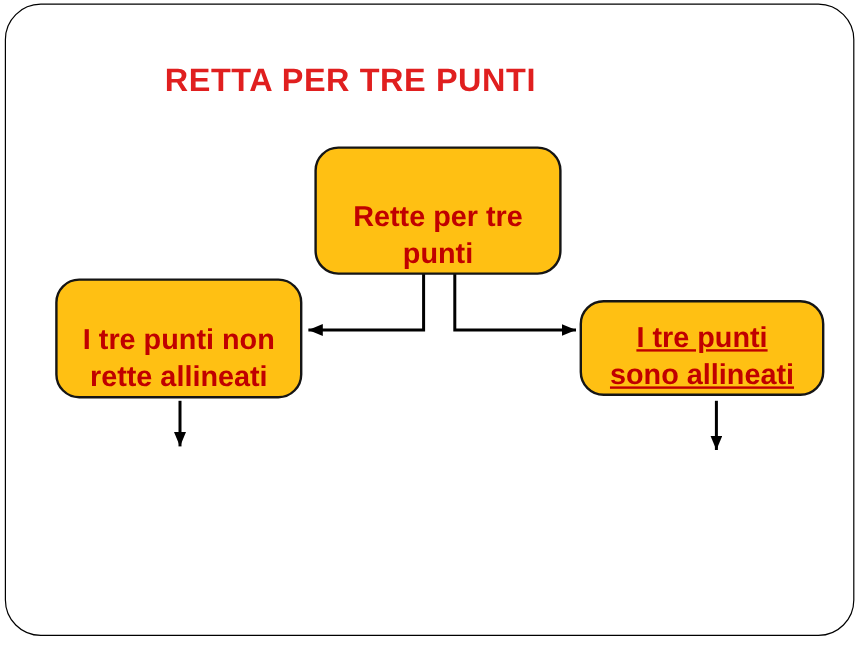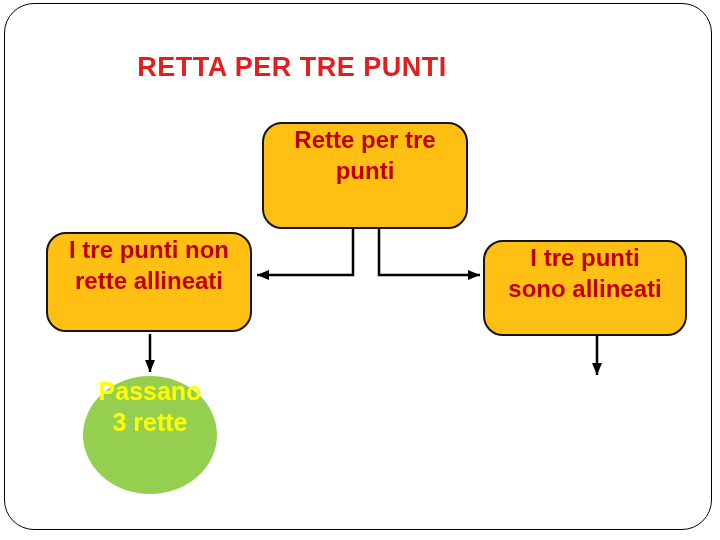--- a/index.html
+++ b/index.html
@@ -33,38 +33,38 @@
     margin: 0;
     text-align: center;
     font-size: 27px;
     font-weight: bold;
     letter-spacing: 0.5px;
     color: #e01f1f;
   }
   .node {
     position: absolute;
     display: flex;
-    align-items: flex-start;
+    align-items: flex-end;
     justify-content: center;
     text-align: center;
     font-weight: bold;
     white-space: pre-line;
     box-sizing: border-box;
   }
   .box {
     background: #ffc013;
     border: 2px solid #151515;
     border-radius: 20px;
     color: #c00000;
     font-size: 24px;
     line-height: 1.3;
   }
   .box-top   { left: 262px; top: 122px; width: 206px; height: 107px; }
   .box-left  { left: 46px;  top: 232px; width: 206px; height: 100px; }
-  .box-right { left: 483px; top: 240px; width: 204px; height: 96px; }
+  .box-right { left: 483px; top: 250px; width: 204px; height: 80px; text-decoration: underline; }
   .ellipse {
     background: #95cf4f;
     border-radius: 50%;
     color: #ffff00;
     font-size: 25px;
     line-height: 1.25;
   }
   .ellipse-left  { left: 83px;  top: 376px; width: 134px; height: 118px; }
   .ellipse-right { left: 528px; top: 377px; width: 138px; height: 120px; }
   .connectors {
@@ -105,19 +105,15 @@
   <div class="node box box-left">
     <span>I tre punti non
 rette allineati</span>
   </div>
 
   <div class="node box box-right">
     <span>I tre punti
 sono allineati</span>
   </div>
 
-  <div class="node ellipse ellipse-left">
-    <span>Passano
-3 rette</span>
-  </div>
 
 
 </div>
 
 </body></html>

